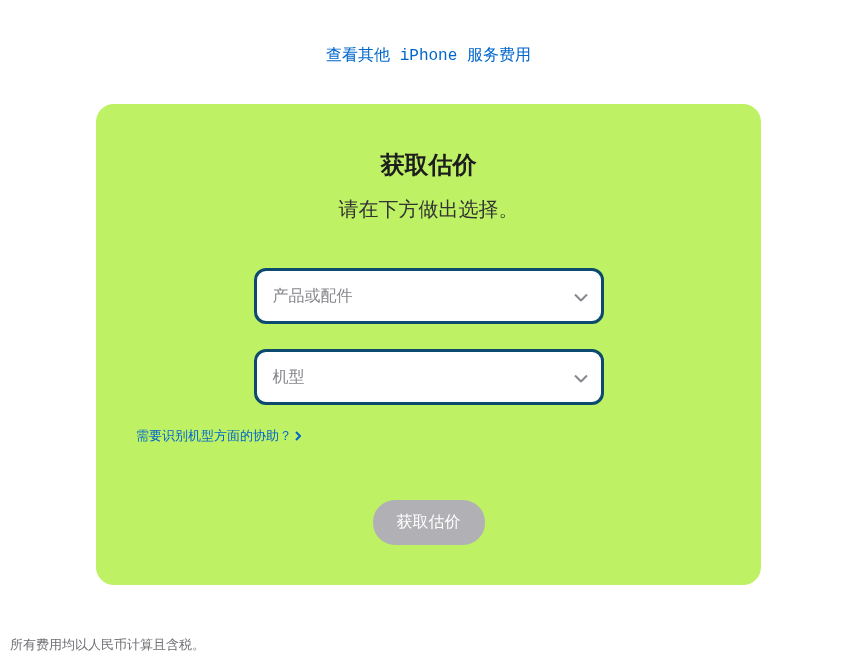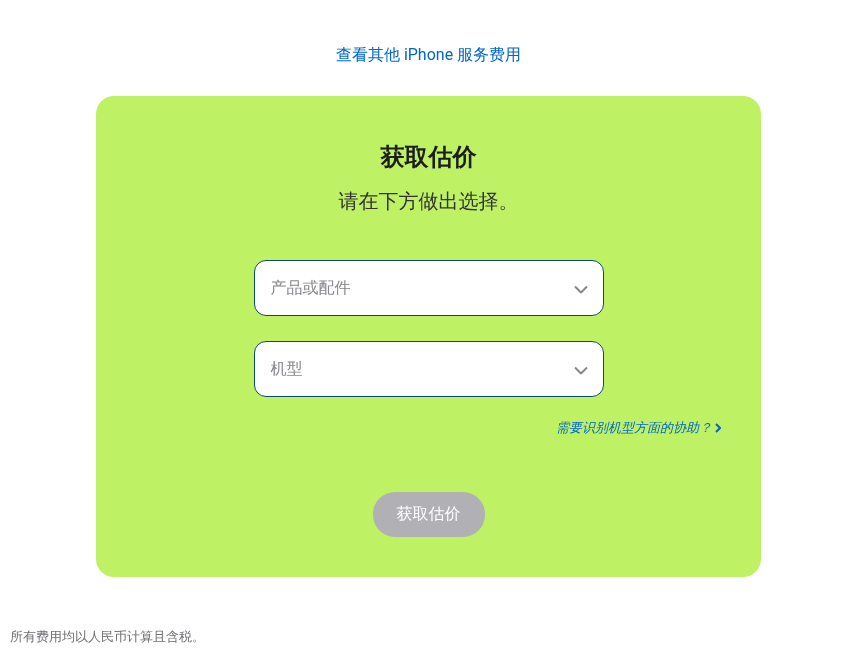--- a/index.html
+++ b/index.html
@@ -9,21 +9,22 @@
     }
     body {
       font-family: -apple-system, BlinkMacSystemFont, "Segoe UI", Roboto, "Helvetica Neue", Arial, sans-serif;
       background: #ffffff;
       width: 857px;
       padding: 20px 10px;
     }
     .top-link {
       text-align: center;
       margin-top: 25px;
-      margin-bottom: 30px;
+      margin-bottom: 38px;
+      font-family: Liberation Mono, monospace;
     }
     .top-link a {
       color: #0066cc;
       text-decoration: none;
       font-size: 16px;
     }
     .card {
       background: #bef264;
       border-radius: 18px;
       max-width: 665px;
@@ -45,21 +46,21 @@
     }
     .select-wrapper {
       position: relative;
       max-width: 350px;
       margin: 0 auto 25px auto;
     }
     .select-box {
       width: 100%;
       height: 56px;
       background: #ffffff;
-      border: 1px solid #0c4a6e;
+      border: 3px solid #0c4a6e;
       border-radius: 12px;
       padding: 0 40px 0 16px;
       font-size: 16px;
       color: #86868b;
       display: flex;
       align-items: center;
       cursor: pointer;
     }
     .chevron-icon {
       position: absolute;
@@ -69,24 +70,23 @@
       pointer-events: none;
     }
     .chevron-icon svg {
       width: 14px;
       height: 8px;
       stroke: #86868b;
       stroke-width: 2;
       fill: none;
     }
     .help-link-row {
-      text-align: right;
+      text-align: left;
       margin-top: -5px;
       margin-bottom: 55px;
-      font-style: italic;
     }
     .help-link {
       color: #0066cc;
       text-decoration: none;
       font-size: 13px;
       display: inline-flex;
       align-items: center;
       gap: 3px;
     }
     .help-link svg {

